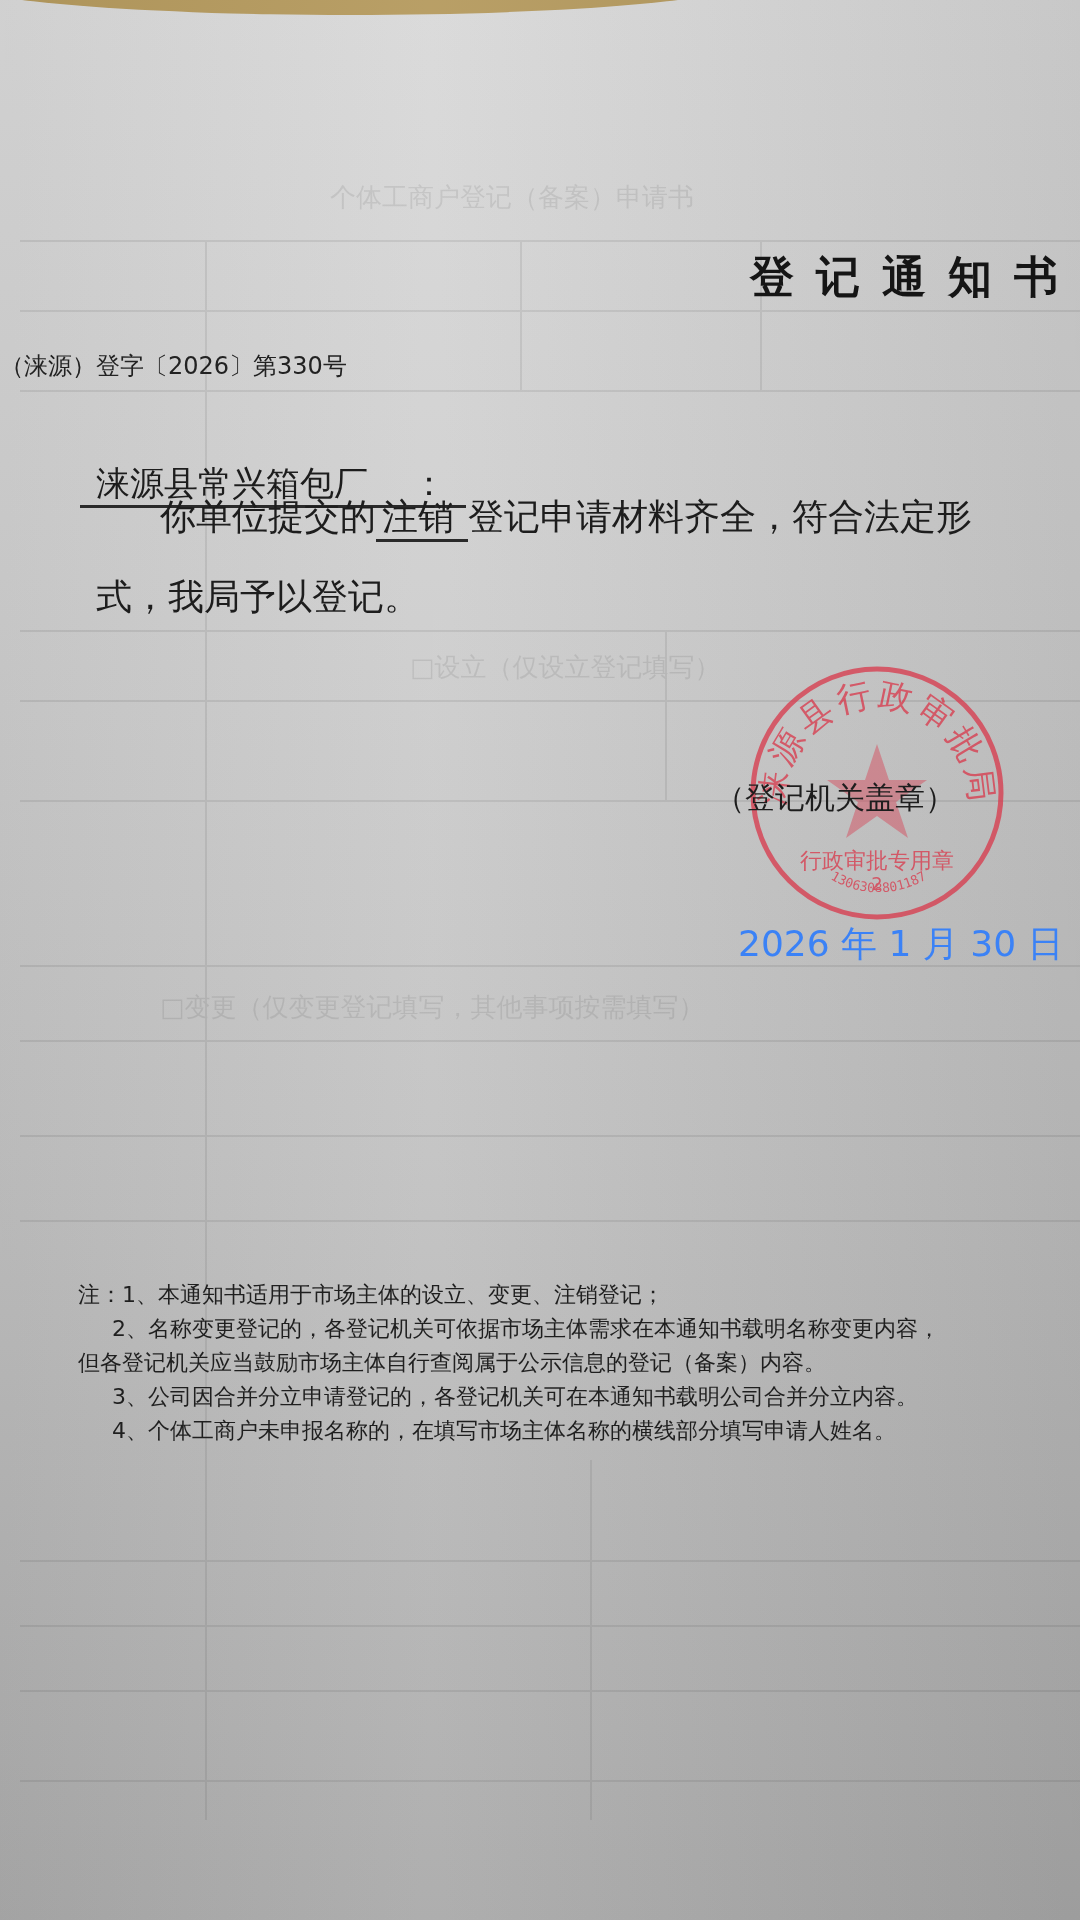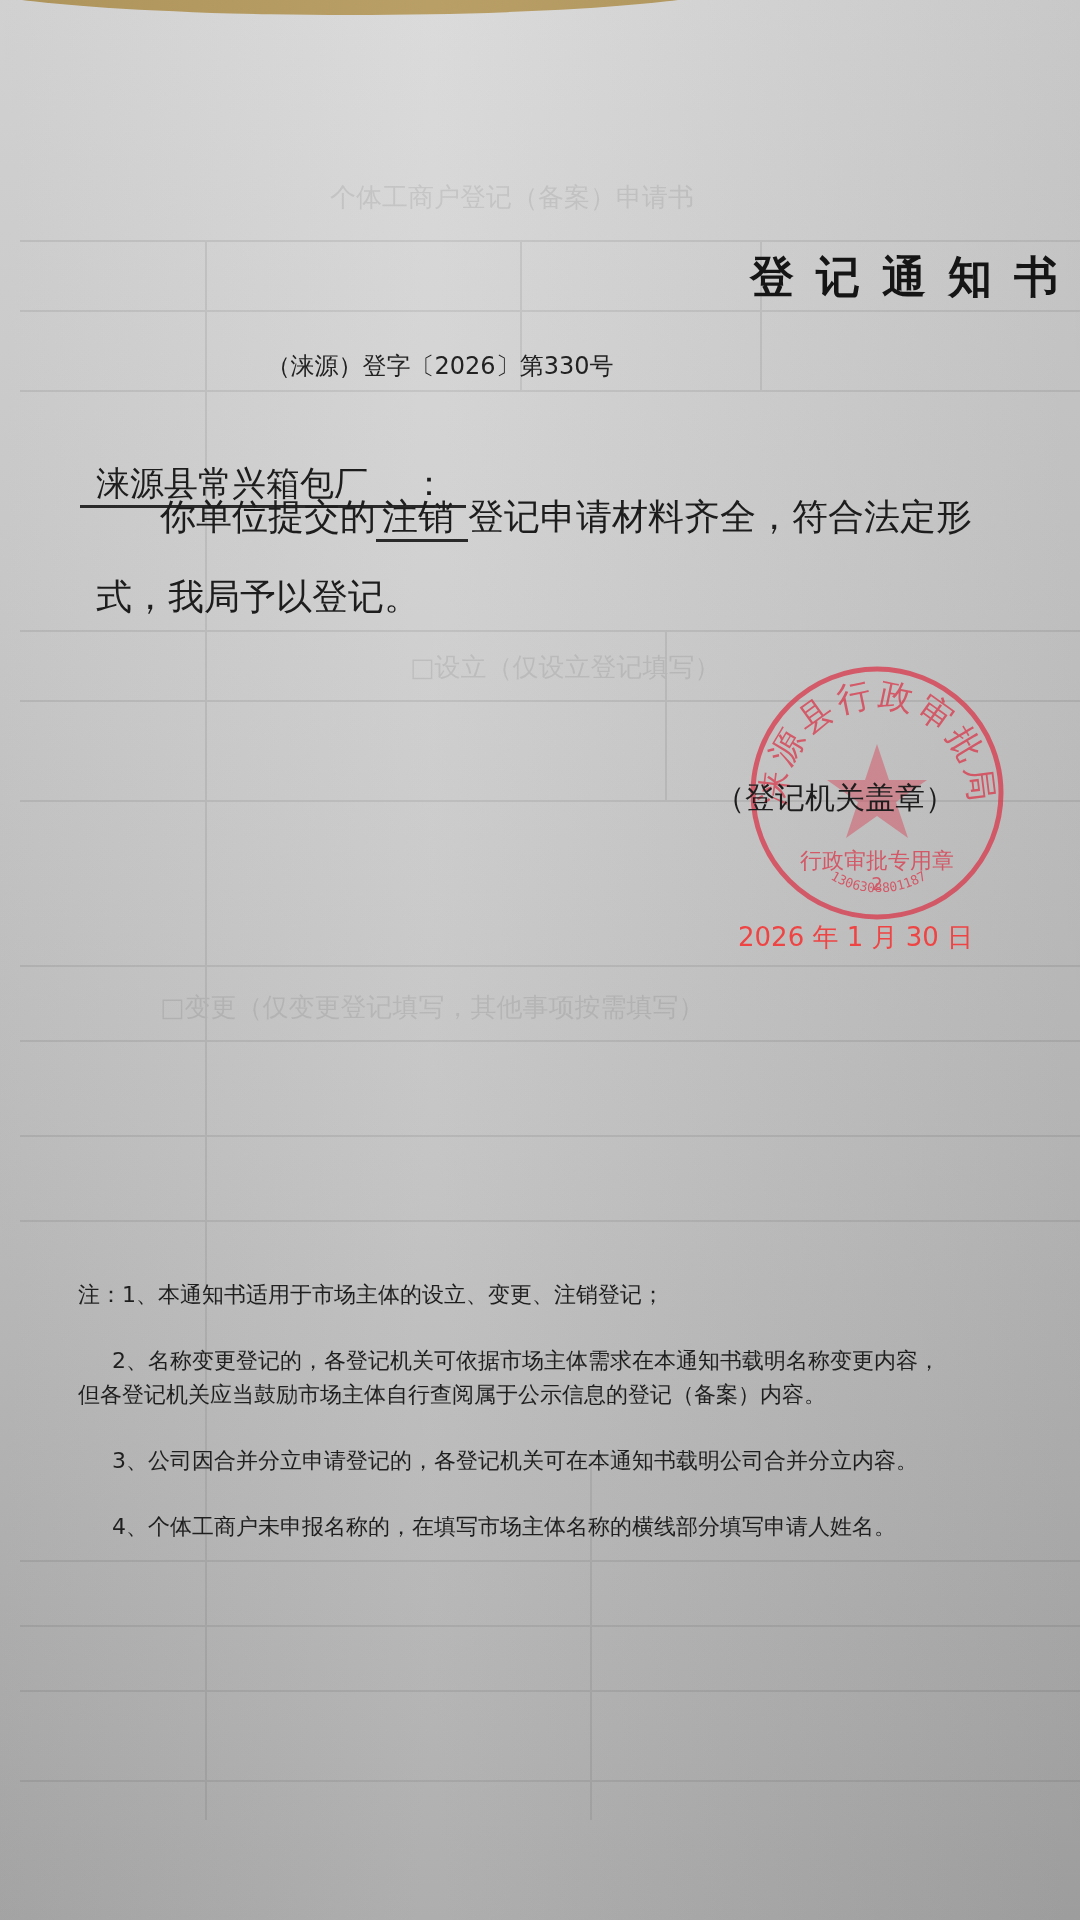--- a/index.html
+++ b/index.html
@@ -22,49 +22,49 @@
   .ghost { position: absolute; inset: 0; opacity: 0.10; pointer-events: none; }
   .ghost .hl { position: absolute; left: 20px; right: 0; height: 2px; background: #333; }
   .ghost .vl { position: absolute; width: 2px; background: #333; }
   .ghost .gt { position: absolute; font-size: 26px; color: #222; white-space: nowrap; }
 
   .title {
     position: absolute; top: 248px; left: 0; width: 1080px; text-align: right;
     font-size: 44px; letter-spacing: 22px; font-weight: bold; color: #151515;
   }
   .docno {
-    position: absolute; top: 350px; left: 0; width: 880px; text-align: center;
+    position: absolute; top: 350px; left: 0; width: 880px; 
     font-size: 24px; color: #222;
   }
   .addressee {
     position: absolute; top: 438px; left: 80px; width: 370px;
     font-size: 34px; color: #1d1d1d; border-bottom: 3px solid #2a2a2a; padding-left: 16px;
     line-height: 44px;
     margin-top: 23px;
   }
   .addressee .colon { position: absolute; right: 20px; top: 0; }
   .body-line {
     position: absolute; font-size: 36px; color: #1d1d1d; line-height: 44px; white-space: nowrap;
   }
   .reg-type {
     display: inline-block; border-bottom: 3px solid #2a2a2a; padding: 0 14px 0 6px;
   }
   .seal-label {
     position: absolute; top: 778px; left: 715px; font-size: 30px; color: #1d1d1d; z-index: 3;
   }
   .date {
-    position: absolute; top: 920px; left: 738px; font-size: 26px; color: #ef4444; z-index: 3;
+    position: absolute; top: 920px; left: 738px; font-size: 36px; color: #3b82f6; z-index: 3;
   }
   .seal {
     position: absolute; left: 746px; top: 662px; width: 262px; height: 262px; z-index: 2;
     opacity: 0.75;
   }
   .notes { position: absolute; left: 78px; top: 1278px; width: 1000px; font-size: 22px; color: #1f1f1f; }
   .notes .n { line-height: 34px; white-space: nowrap; }
-  .notes .indent { padding-left: 34px; margin-top: 32px; }
+  .notes .indent { padding-left: 34px; }
 </style>
 </head>
 <body>
 
 <div class="top-cover"></div>
 
 <div class="ghost">
   <div class="hl" style="top:240px"></div>
   <div class="hl" style="top:310px"></div>
   <div class="hl" style="top:390px"></div>

